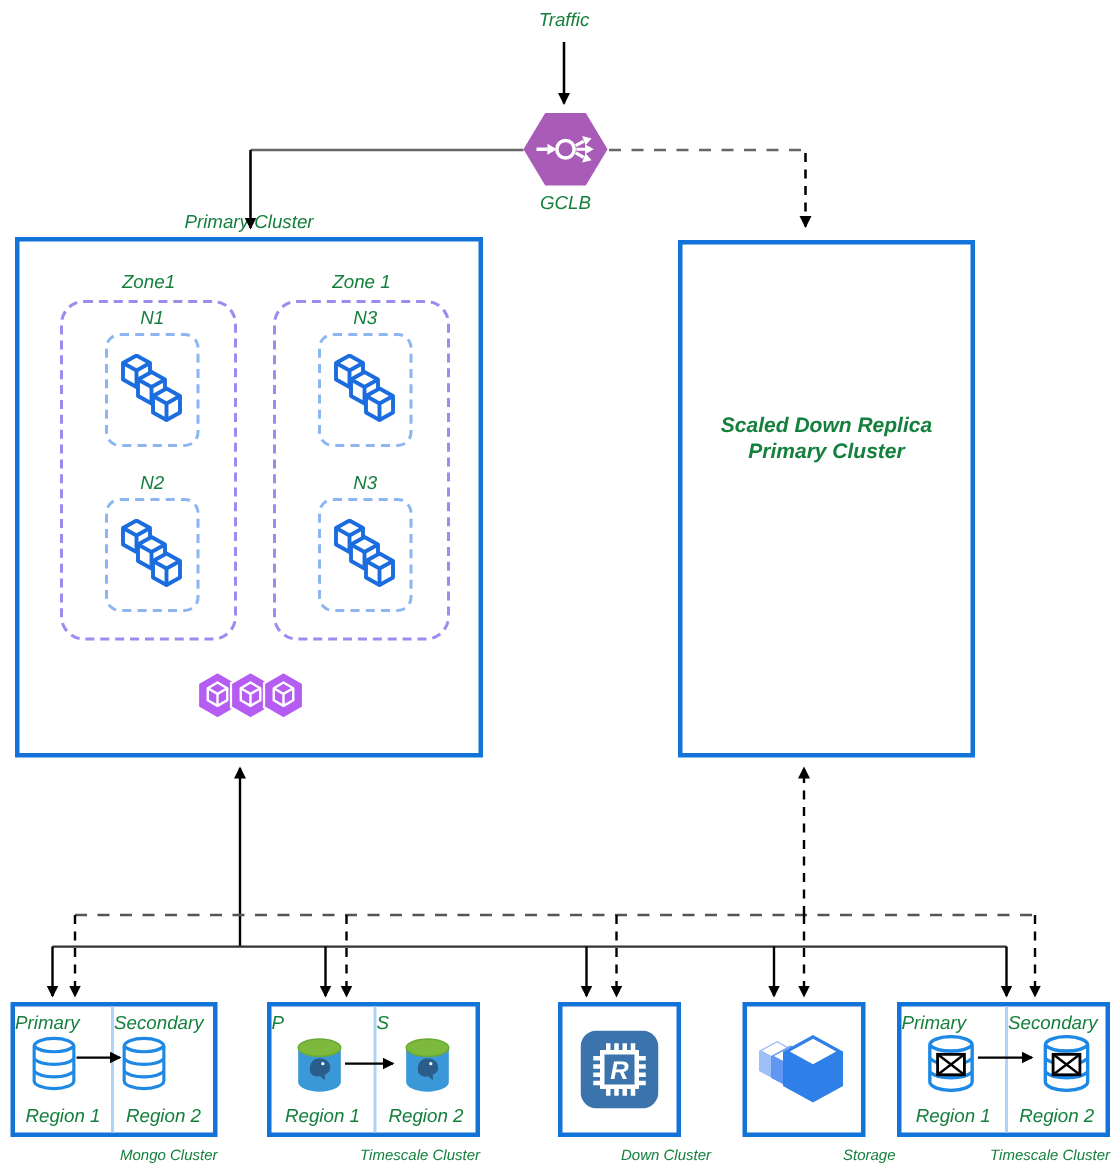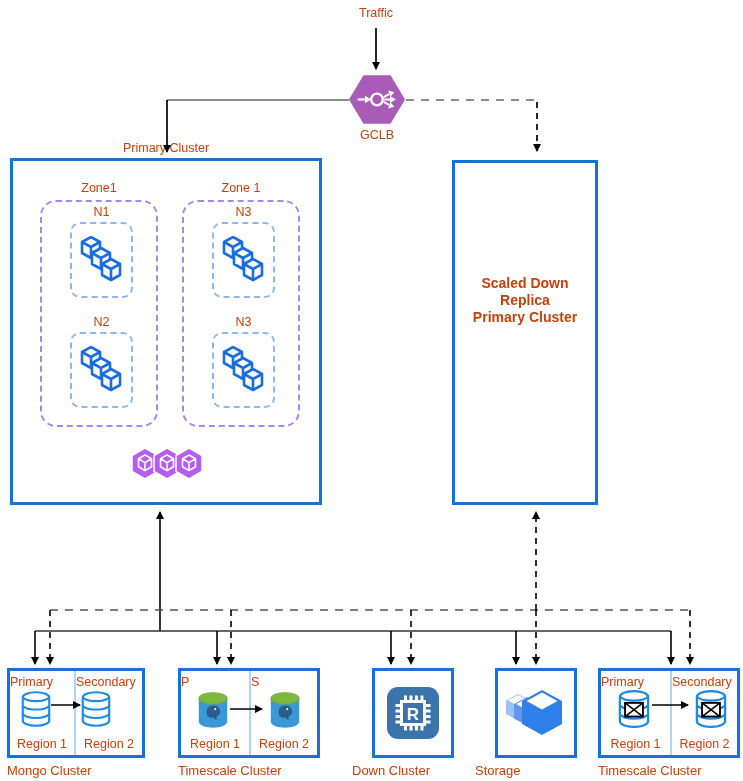--- a/index.html
+++ b/index.html
@@ -1,25 +1,25 @@
 <!DOCTYPE html>
 <html><head>
 <meta charset="utf-8">
 <style>
   html,body{margin:0;padding:0;background:#fff;}
   #canvas{position:relative;width:743px;height:781px;background:#fff;
-          font-family:"Liberation Sans",sans-serif;color:#c2410c;overflow:hidden;}
+          font-family:"Liberation Sans",sans-serif;color:#15803d;overflow:hidden;font-style:italic;}
   .lbl{position:absolute;text-align:center;font-size:12.5px;line-height:15px;}
   .blue-box{position:absolute;box-sizing:border-box;border:3px solid #1273d8;background:#fff;}
   .dash-zone{position:absolute;box-sizing:border-box;border:2px dashed #9b8cf0;border-radius:16px;background:transparent;}
   .dash-node{position:absolute;box-sizing:border-box;border:2px dashed #8cb6f2;border-radius:10px;background:transparent;}
   .divider{position:absolute;top:0;bottom:0;width:2px;background:#aed4f7;}
   .role{position:absolute;font-size:12.5px;line-height:15px;}
   .region{position:absolute;text-align:center;font-size:12.5px;line-height:15px;}
-  .cluster-title{position:absolute;text-align:left;font-size:13px;line-height:16px;}
+  .cluster-title{position:absolute;text-align:right;font-size:10px;line-height:16px;}
   .failover-text{position:absolute;left:0;right:0;text-align:center;font-weight:bold;font-size:14px;line-height:17px;}
   svg{display:block;}
   #overlay{position:absolute;left:0;top:0;pointer-events:none;z-index:6;}
   .icon{position:absolute;z-index:3;}
 </style>
 </head>
 <body>
 
 <div id="canvas">
 
@@ -145,21 +145,21 @@
   <div class="lbl" style="left:212px;top:315px;width:63px;z-index:3;">N3</div>
   <div class="dash-node" style="left:212px;top:332px;width:63px;height:76px;z-index:3;"></div>
   <svg class="icon" style="left:221px;top:346px;" width="44" height="46" viewBox="0 0 44 46">
       <use href="#sym-cubes"></use>
     </svg>
 
   <svg class="icon" style="left:131px;top:448px;" width="72" height="32" viewBox="0 0 72 32">
       <use href="#sym-k8s"></use>
     </svg>
 
-  <div class="blue-box" style="left:452px;top:160px;width:146px;height:345px;z-index:1;">
+  <div class="blue-box" style="left:452px;top:160px;width:198px;height:345px;z-index:1;">
     <div class="failover-text" style="top:112px;">
       <div>Scaled Down Replica</div>
       <div>Primary Cluster</div>
     </div>
   </div>
 
   <div class="blue-box" style="left:7px;top:668px;width:138px;height:90px;z-index:1;">
     <div class="divider" style="left:64px;"></div>
     <div class="role" style="left:0;top:4px;width:64px;">Primary</div>
     <div class="role" style="left:66px;top:4px;width:66px;">Secondary</div>

